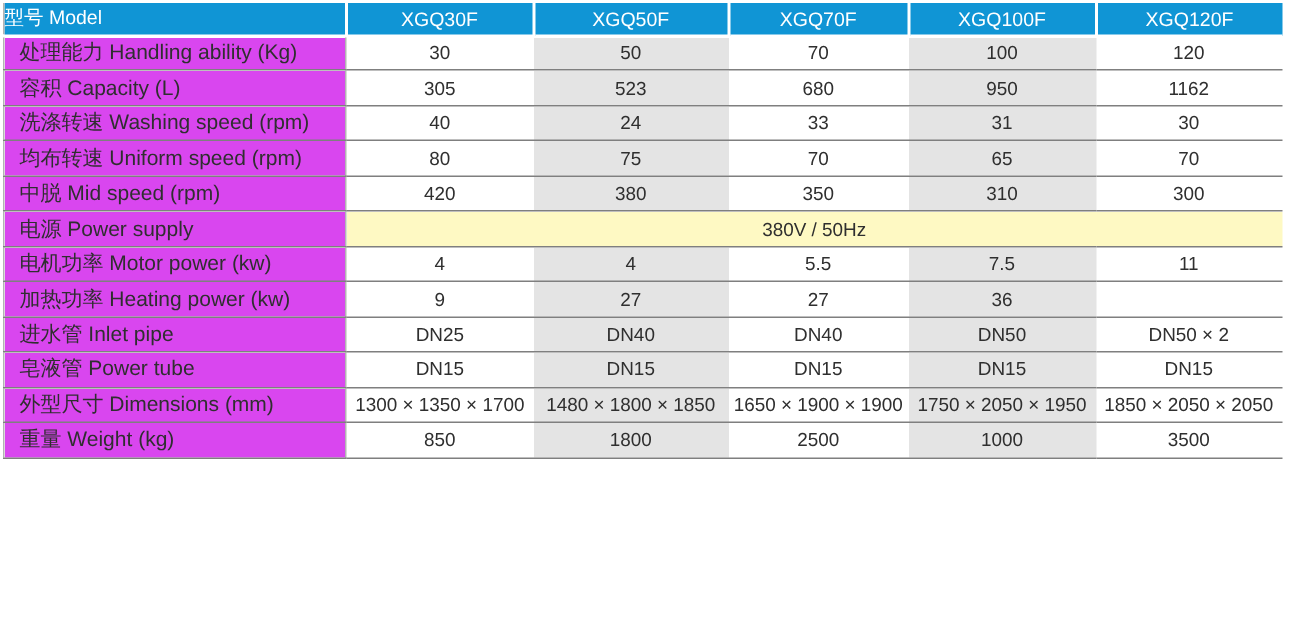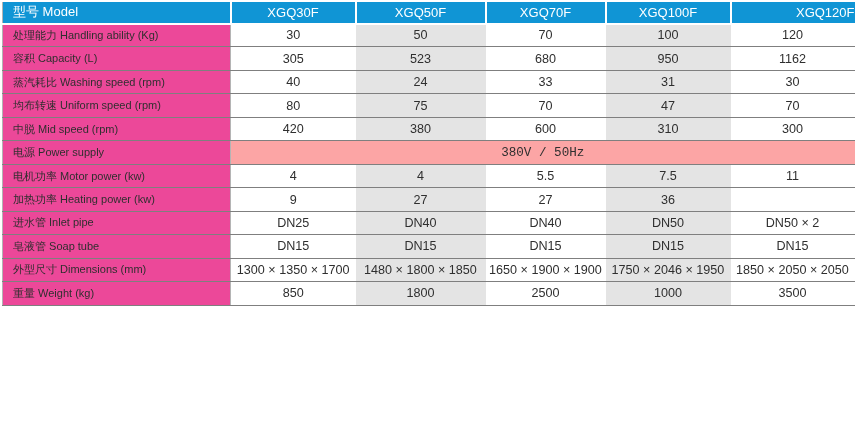--- a/index.html
+++ b/index.html
@@ -26,41 +26,41 @@
   col.shade{background:var(--shade);}
   thead tr{height:21.5px;}
   thead th{
     background:var(--header-bg);
     color:var(--header-text);
     font-size:13px;font-weight:normal;
     border-right:2px solid #ffffff;
     border-bottom:2px solid #ffffff;
     padding:0;text-align:center;
   }
-  thead th:last-child{border-right:none;text-align:right;}
-  thead th.h-label{text-align:left;padding-left:10px;}
+  thead th:last-child{border-right:none;}
+  thead th.h-label{text-align:left;}
   tbody tr{height:23.47px;}
   tbody th,tbody td{
     font-weight:normal;
     font-size:12.6px;
     color:var(--text);
     border-bottom:1px solid var(--row-line);
     padding:0;
     white-space:nowrap;
     overflow:hidden;
   }
   tbody th.lbl{
     text-align:left;
     padding-left:10px;
-    background:#ec4899;
+    background:#d946ef;
     border-right:1px solid var(--label-divider);
-    font-size:11px;
+    font-size:14px;
   }
   tbody td{text-align:center;}
-  tbody td.merged{background:#fca5a5;font-family:Liberation Mono, monospace;}
+  tbody td.merged{background:#fef9c3;}
 </style>
 </head>
 <body>
 
 <table class="spec">
   <colgroup>
     <col style="width:228px">
     <col style="width:125px">
     <col class="shade" style="width:130px">
     <col style="width:120px">
@@ -88,40 +88,40 @@
     </tr>
     <tr>
       <th class="lbl">容积 Capacity (L)</th>
       <td>305</td>
       <td>523</td>
       <td>680</td>
       <td>950</td>
       <td>1162</td>
     </tr>
     <tr>
-      <th class="lbl">蒸汽耗比 Washing speed (rpm)</th>
+      <th class="lbl">洗涤转速 Washing speed (rpm)</th>
       <td>40</td>
       <td>24</td>
       <td>33</td>
       <td>31</td>
       <td>30</td>
     </tr>
     <tr>
       <th class="lbl">均布转速 Uniform speed (rpm)</th>
       <td>80</td>
       <td>75</td>
       <td>70</td>
-      <td>47</td>
+      <td>65</td>
       <td>70</td>
     </tr>
     <tr>
       <th class="lbl">中脱 Mid speed (rpm)</th>
       <td>420</td>
       <td>380</td>
-      <td>600</td>
+      <td>350</td>
       <td>310</td>
       <td>300</td>
     </tr>
     <tr>
       <th class="lbl">电源 Power supply</th>
       <td class="merged" colspan="5">380V / 50Hz</td>
     </tr>
     <tr>
       <th class="lbl">电机功率 Motor power (kw)</th>
       <td>4</td>
@@ -140,33 +140,33 @@
     </tr>
     <tr>
       <th class="lbl">进水管 Inlet pipe</th>
       <td>DN25</td>
       <td>DN40</td>
       <td>DN40</td>
       <td>DN50</td>
       <td>DN50 × 2</td>
     </tr>
     <tr>
-      <th class="lbl">皂液管 Soap tube</th>
+      <th class="lbl">皂液管 Power tube</th>
       <td>DN15</td>
       <td>DN15</td>
       <td>DN15</td>
       <td>DN15</td>
       <td>DN15</td>
     </tr>
     <tr>
       <th class="lbl">外型尺寸 Dimensions (mm)</th>
       <td>1300 × 1350 × 1700</td>
       <td>1480 × 1800 × 1850</td>
       <td>1650 × 1900 × 1900</td>
-      <td>1750 × 2046 × 1950</td>
+      <td>1750 × 2050 × 1950</td>
       <td>1850 × 2050 × 2050</td>
     </tr>
     <tr>
       <th class="lbl">重量 Weight (kg)</th>
       <td>850</td>
       <td>1800</td>
       <td>2500</td>
       <td>1000</td>
       <td>3500</td>
     </tr>

